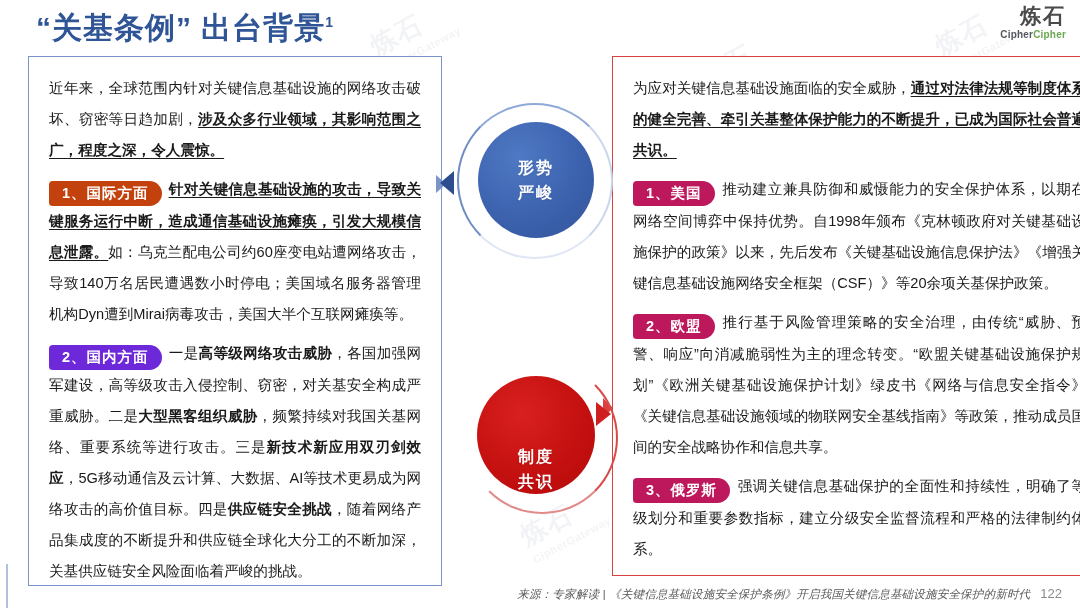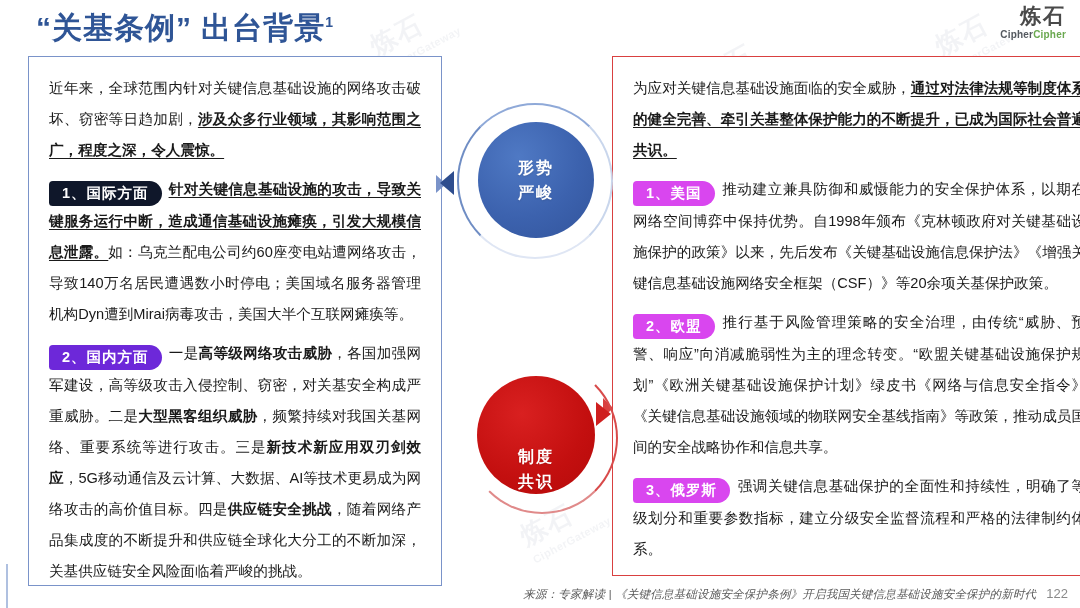--- a/index.html
+++ b/index.html
@@ -81,23 +81,23 @@
     font-size: 14.5px;
     line-height: 25px;
     height: 25px;
     padding: 0 13px;
     border-radius: 4px 13px 13px 4px;
     margin-right: 7px;
     vertical-align: -4px;
     letter-spacing: 1px;
     white-space: nowrap;
   }
-  .chip-blue { background: #0f172a; }
+  .chip-blue { background: #c2410c; }
   .chip-red  { background: #6d28d9; }
-  .chip-gold { background: #d946ef; }
+  .chip-gold { background: #be185d; }
 
   
   .center-node { position: absolute; }
   .ring {
     position: absolute; border-radius: 50%;
     border-style: solid; background: transparent;
   }
   .disc {
     position: absolute; border-radius: 50%;
     display: flex; flex-direction: column;
@@ -160,21 +160,21 @@
   #notch-right {
     left: 603px; top: 398px;
     border-top: 10px solid transparent;
     border-bottom: 10px solid transparent;
     border-left: 10px solid #d94040;
   }
 
   
   #footer {
     position: absolute; left: 0; bottom: 6px; width: 1080px;
-    text-align: right; padding-right: 12px;
+    text-align: right; padding-right: 18px;
   }
   #footer-text {
     font-size: 11.5px; color: #5a5a5a; font-style: italic;
     letter-spacing: 0.2px;
   }
   #footer-page {
     font-size: 13px; color: #8a8a8a; margin-left: 10px; font-style: normal;
   }
   
   #footer-rule {

